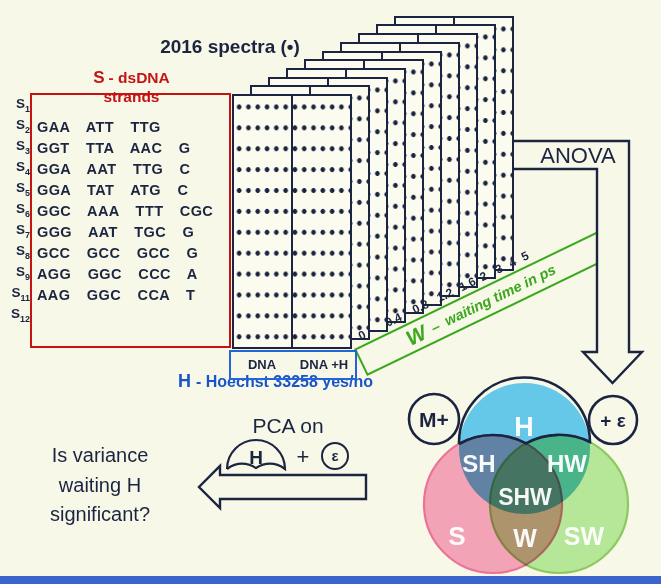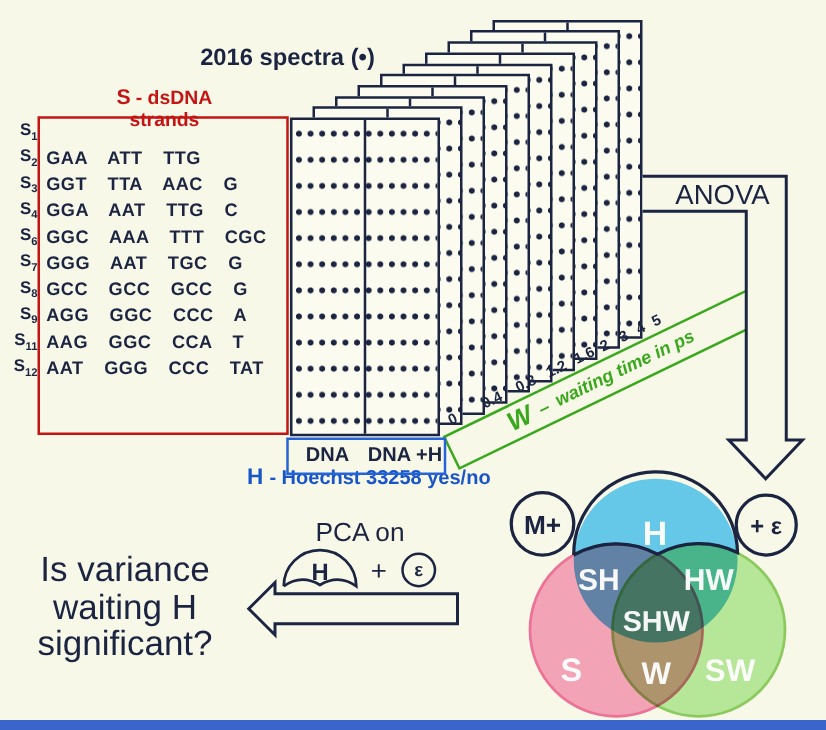--- a/index.html
+++ b/index.html
@@ -47,30 +47,30 @@
   .wband .wsym{font-size:21px;font-weight:bold;font-style:italic;color:var(--green);}
   .wband .wsep{font-size:15px;font-weight:bold;color:var(--green);}
   .wband .wtxt{font-size:14.5px;font-weight:600;font-style:italic;color:var(--green);}
   .wticks{position:absolute;left:354px;top:349px;width:220px;height:0;
     transform:rotate(-25.8deg);transform-origin:0 0;z-index:2;}
   .wticks span{position:absolute;top:-16px;font-size:12px;font-weight:bold;color:var(--navy);}
 
   
   .dnabox{position:absolute;left:229px;top:350px;width:124px;height:26px;
     border:2.5px solid #2563d8;display:flex;z-index:3;}
-  .dnabox span{flex:1;text-align:center;line-height:26px;font-size:16px;font-weight:bold;}
-
-  
-  .hlegend{position:absolute;left:178px;top:371px;width:234px;text-align:center;
+  .dnabox span{flex:1;text-align:center;line-height:26px;font-size:13px;font-weight:bold;}
+
+  
+  .hlegend{position:absolute;left:178px;top:371px;width:234px;text-align:left;
     color:var(--blue);font-size:16px;font-weight:600;}
   .hlegend .sym{font-size:18px;font-weight:bold;margin-right:5px;}
 
   
   .question{position:absolute;left:18px;top:441px;width:164px;text-align:center;
-    font-size:28px;line-height:29.5px;}
+    font-size:20px;line-height:29.5px;}
 
   .strip{position:absolute;left:0;top:576px;width:661px;height:8px;background:var(--strip);}
 
   svg.overlay{position:absolute;left:0;top:0;z-index:4;pointer-events:none;
     font-family:"Liberation Sans",sans-serif;}
   .ln{stroke:var(--navy);fill:none;}
   .fillbg{fill:var(--bg);}
   .ntext{fill:var(--navy);}
   .wtext{fill:#fff;font-weight:bold;opacity:.95;}
 </style>
@@ -147,20 +147,24 @@
       </div>
       <div class="srow">
         <span class="slabel">S<sub>3</sub></span>
         <span class="sseq">GGT TTA AAC G</span>
       </div>
       <div class="srow">
         <span class="slabel">S<sub>4</sub></span>
         <span class="sseq">GGA AAT TTG C</span>
       </div>
       <div class="srow">
+        <span class="slabel">S<sub>5</sub></span>
+        <span class="sseq">GGA TAT ATG C</span>
+      </div>
+      <div class="srow">
         <span class="slabel">S<sub>6</sub></span>
         <span class="sseq">GGC AAA TTT CGC</span>
       </div>
       <div class="srow">
         <span class="slabel">S<sub>7</sub></span>
         <span class="sseq">GGG AAT TGC G</span>
       </div>
       <div class="srow">
         <span class="slabel">S<sub>8</sub></span>
         <span class="sseq">GCC GCC GCC G</span>
@@ -168,21 +172,20 @@
       <div class="srow">
         <span class="slabel">S<sub>9</sub></span>
         <span class="sseq">AGG GGC CCC A</span>
       </div>
       <div class="srow">
         <span class="slabel">S<sub>11</sub></span>
         <span class="sseq">AAG GGC CCA T</span>
       </div>
       <div class="srow">
         <span class="slabel">S<sub>12</sub></span>
-        <span class="sseq">AAT GGG CCC TAT</span>
       </div>
     </div>
 
   <div class="dnabox">
     <span>DNA</span>
     <span>DNA +H</span>
   </div>
 
   <div class="hlegend">
     <span class="sym">H</span><span>-</span>

